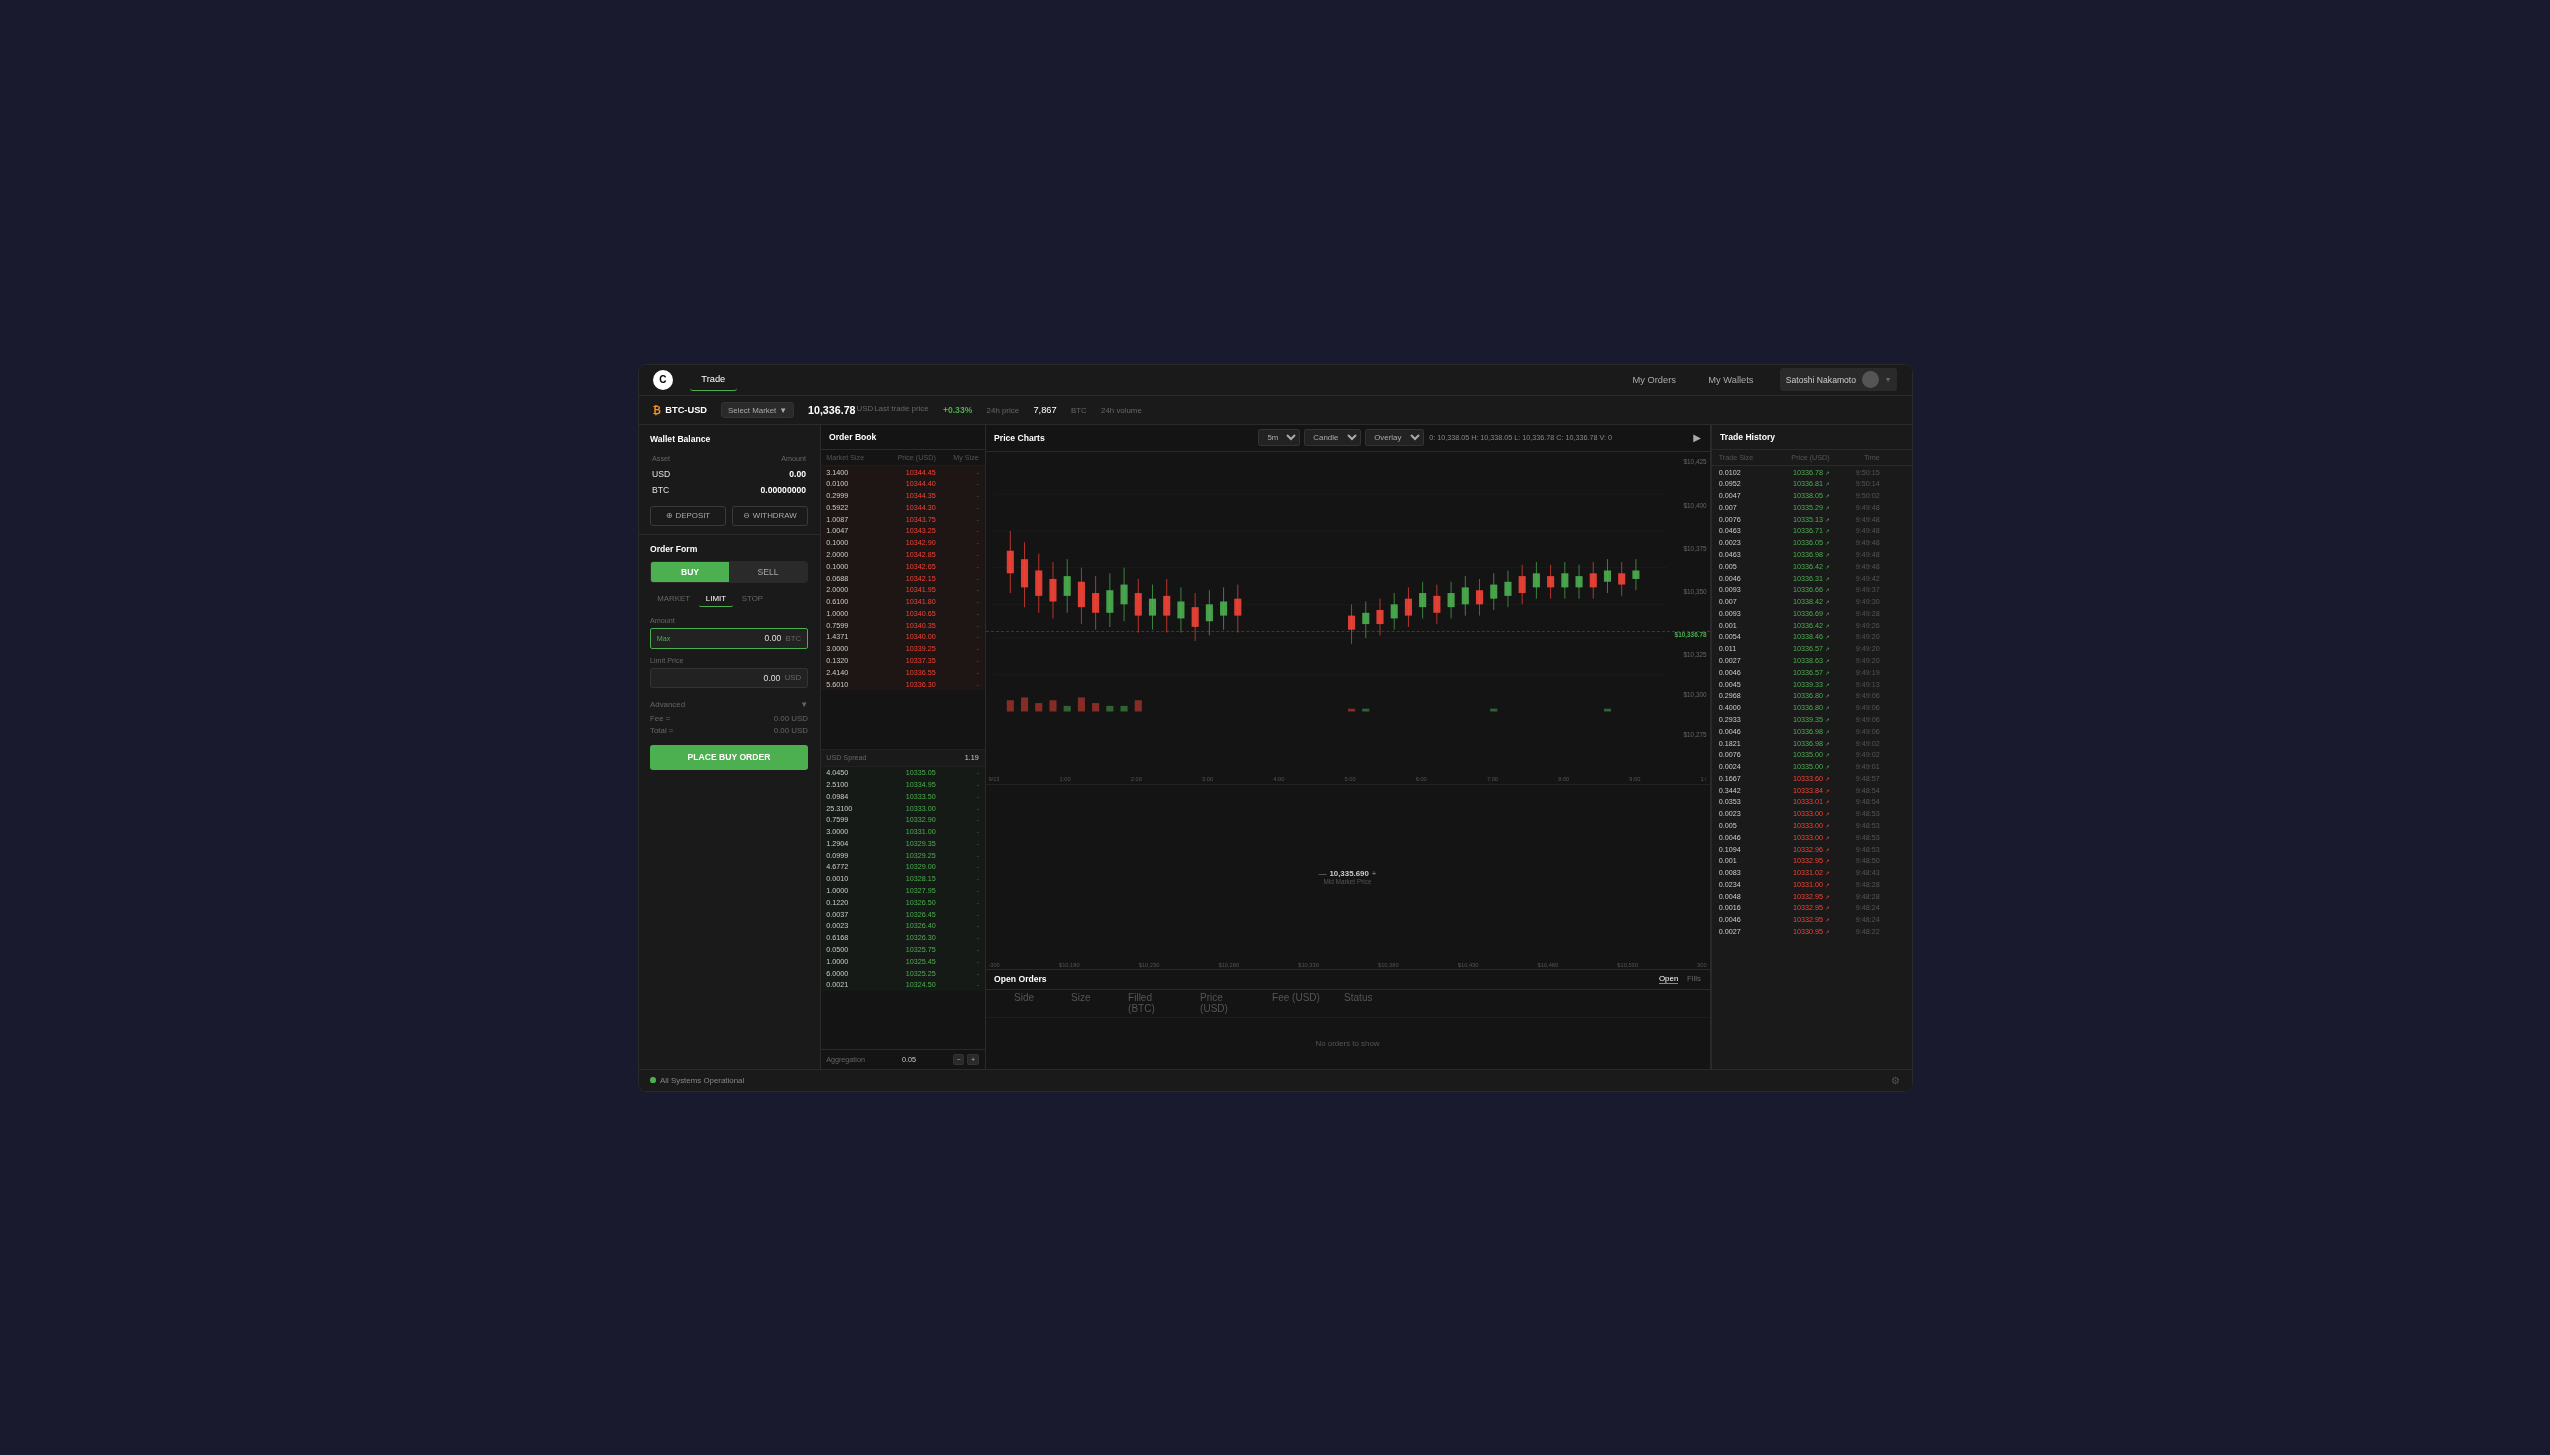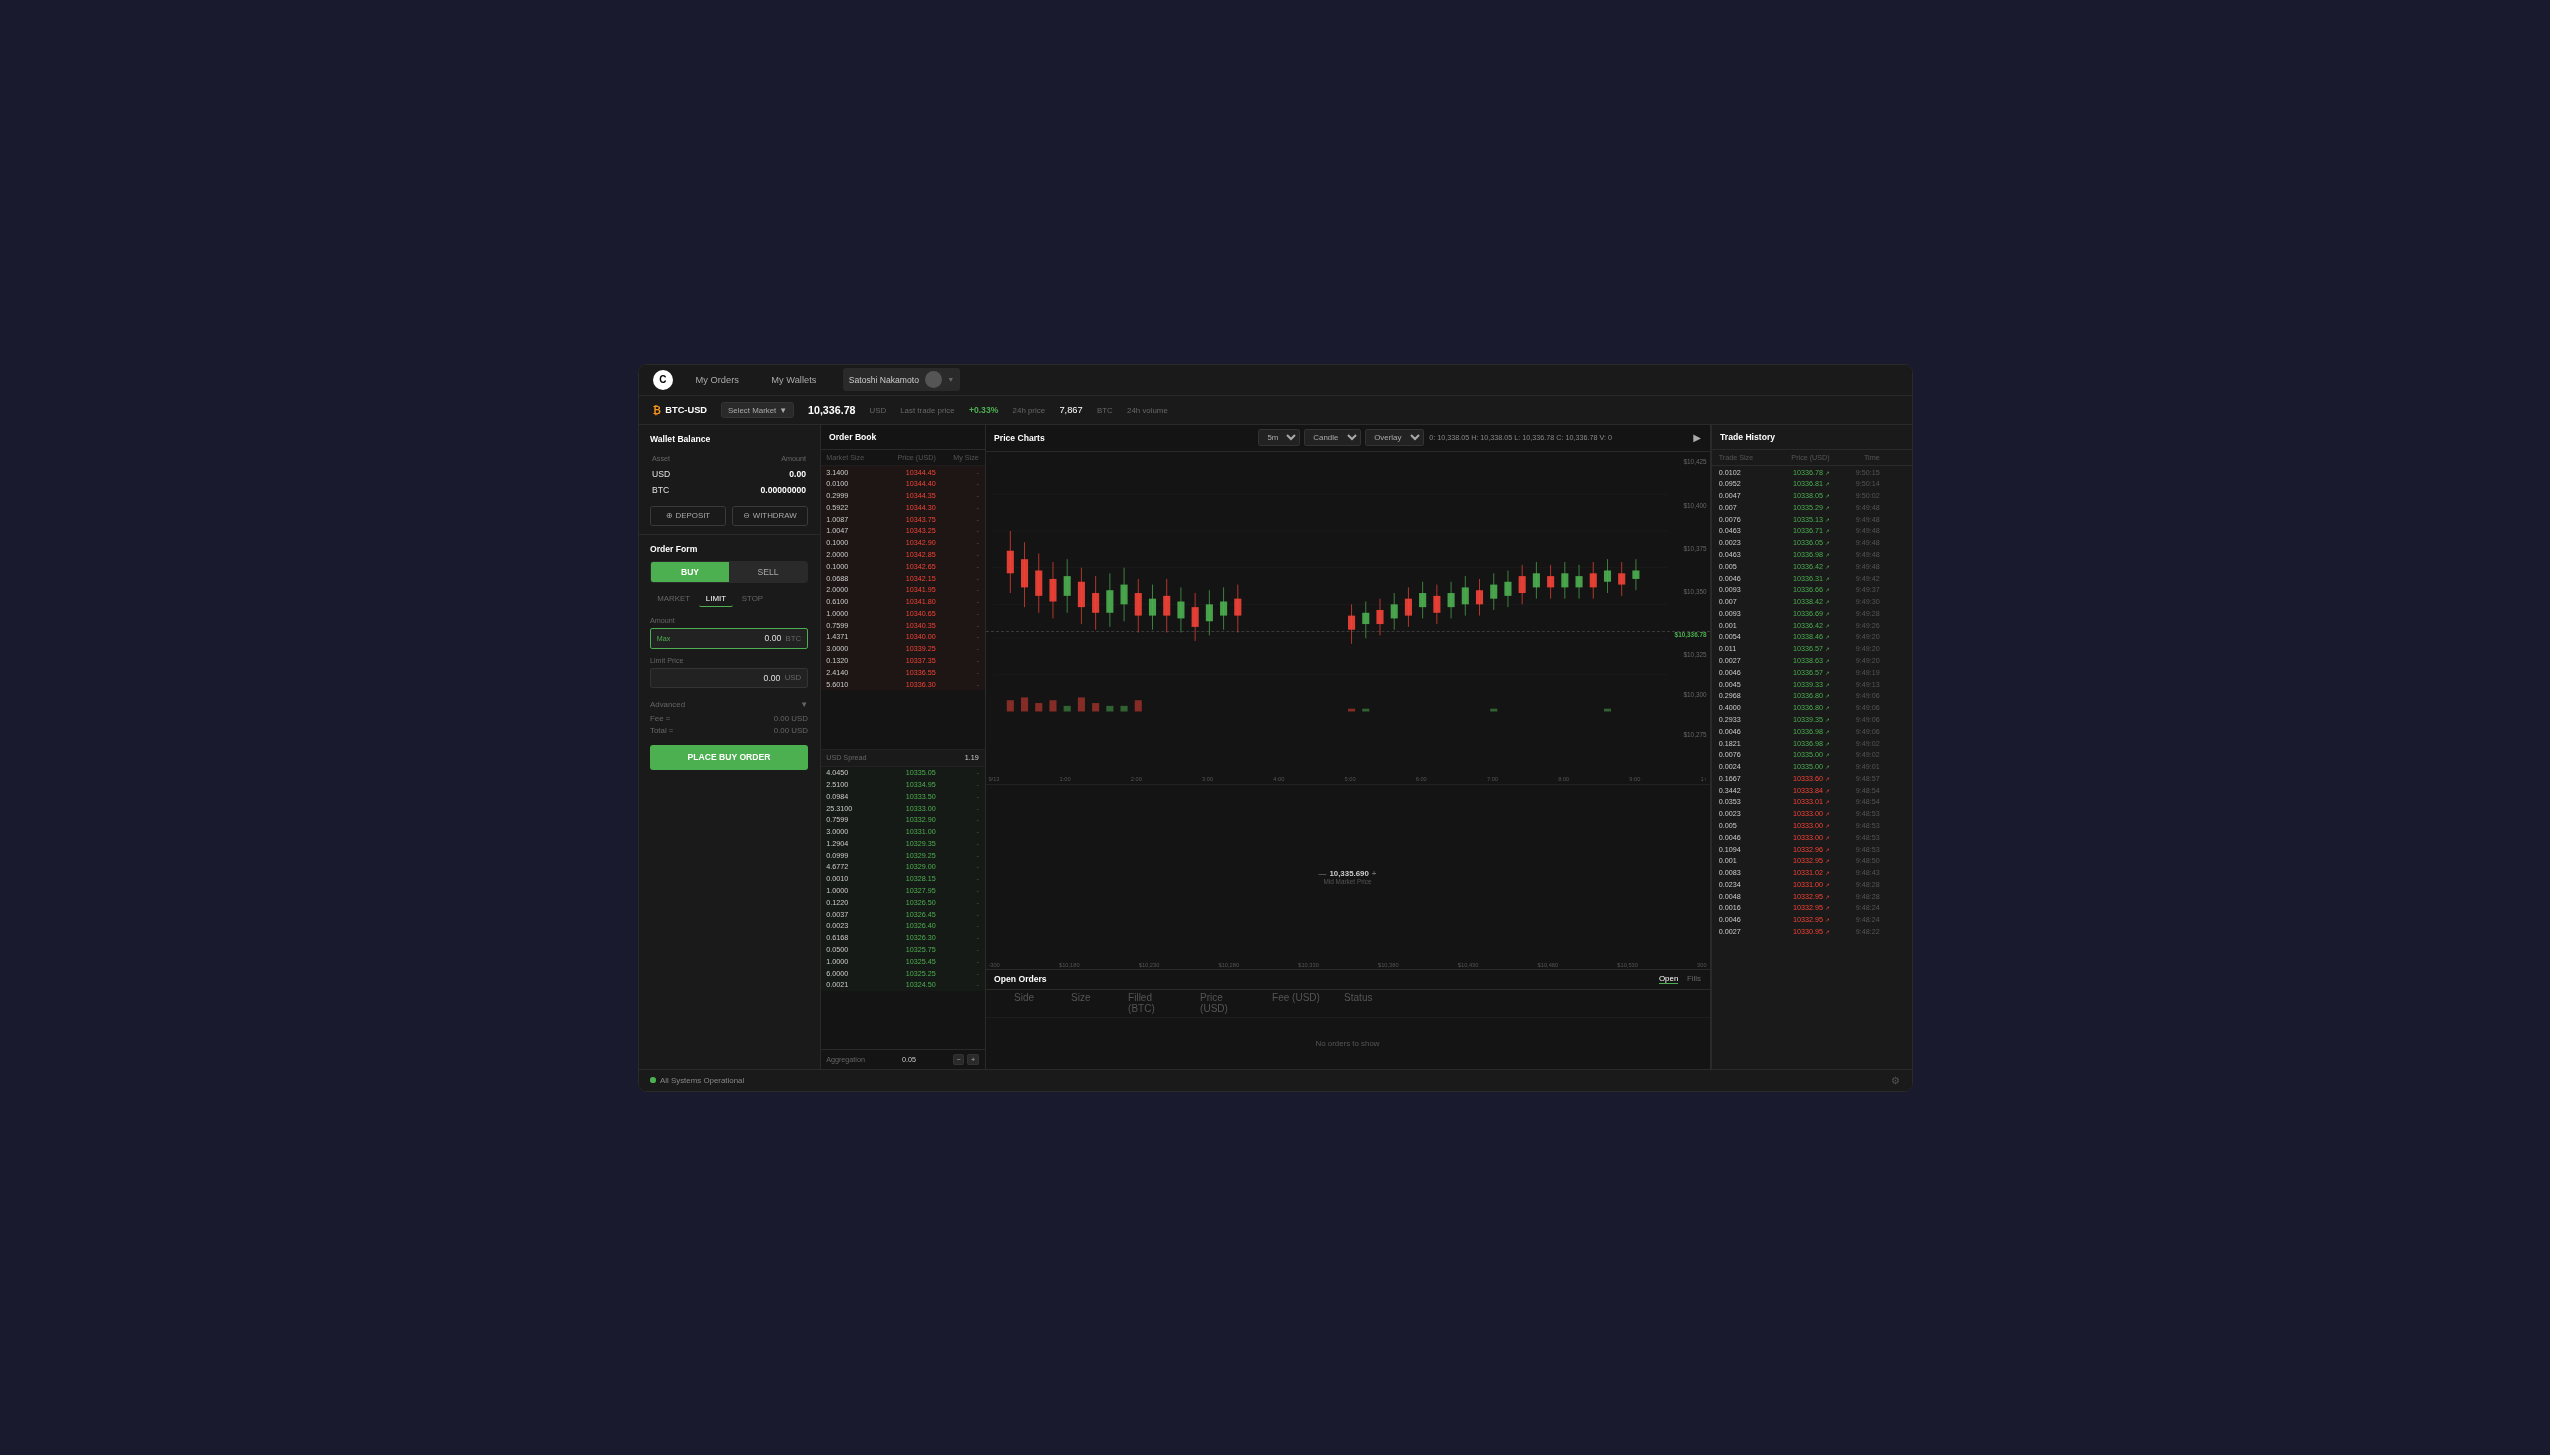--- a/index.html
+++ b/index.html
@@ -551,41 +551,44 @@
     .ob-row-ask { background: rgba(244,67,54,0.04); }
     .ob-row-bid { background: rgba(76,175,80,0.04); }
   </style>
 </head>
 <body>
 
 <div class="app-container">
 
   <div class="top-nav">
     <div class="logo">C</div>
+    <div class="nav-tabs">
+      <div class="nav-tab active">Trade</div>
+    </div>
     <div class="nav-right">
       <div class="nav-btn">My Orders</div>
       <div class="nav-btn">My Wallets</div>
       <div class="user-area">
         <span style="color:#ccc;font-size:8.6px;">Satoshi Nakamoto</span>
         <div class="avatar"></div>
         <span style="color:#666;font-size:7.2px;">▼</span>
       </div>
     </div>
   </div>
 
   <div class="ticker-bar">
     <div class="ticker-pair">
       <span class="btc-icon">₿</span>
       <span>BTC-USD</span>
     </div>
     <div class="select-market">
       <span>Select Market</span>
       <span>▼</span>
     </div>
-    <div style="display:flex;align-items:center;gap:14px;">
+    <div style="display:flex;align-items:flex-start;gap:1px;">
       <span class="ticker-price">10,336.78</span>
       <span class="ticker-label">USD</span>
       <span class="ticker-label">Last trade price</span>
     </div>
     <span class="ticker-change-pos">+0.33%</span>
     <span class="ticker-label">24h price</span>
     <span class="ticker-volume">7,867</span>
     <span class="ticker-label">BTC</span>
     <span class="ticker-label">24h volume</span>
   </div>

